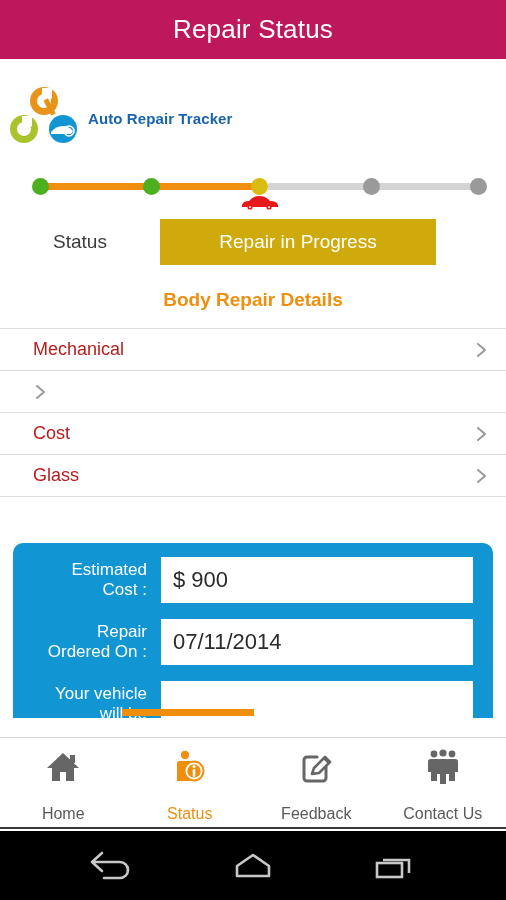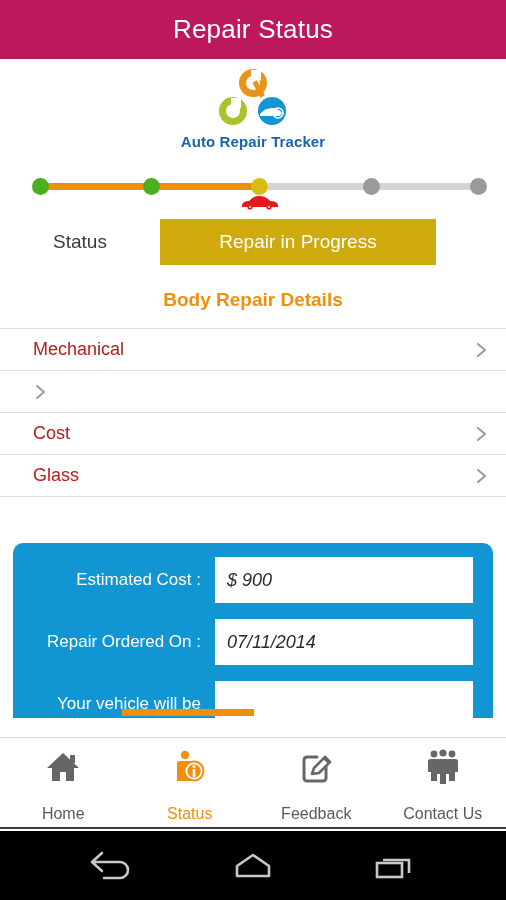--- a/index.html
+++ b/index.html
@@ -27,21 +27,21 @@
     color: #ffffff;
     font-size: 26px;
     font-weight: 400;
     letter-spacing: 0.2px;
   }
 
   
   .logo-wrap {
     height: 108px;
     display: flex;
-    flex-direction: column;
+    flex-direction: row;
     align-items: center;
     justify-content: flex-start;
     padding-top: 8px;
   }
   .logo-mark { width: 88px; height: 64px; display: block; }
   .logo-text {
     margin-top: 2px;
     color: #1a63ad;
     font-size: 15px;
     font-weight: bold;
@@ -149,24 +149,23 @@
     padding-right: 14px;
     color: #ffffff;
     font-size: 17px;
   }
   .field-box {
     flex: 1;
     height: 46px;
     background: #ffffff;
     border: none;
     padding: 0 12px;
-    font-size: 18px;
+    font-size: 22px;
     color: #2b2b2b;
     font-family: "Liberation Sans", sans-serif;
-    font-style: italic;
   }
   .scroll-indicator {
     position: absolute;
     left: 122px;
     top: 166px;
     width: 132px;
     height: 7px;
     background: #ef8f0d;
     z-index: 5;
   }

